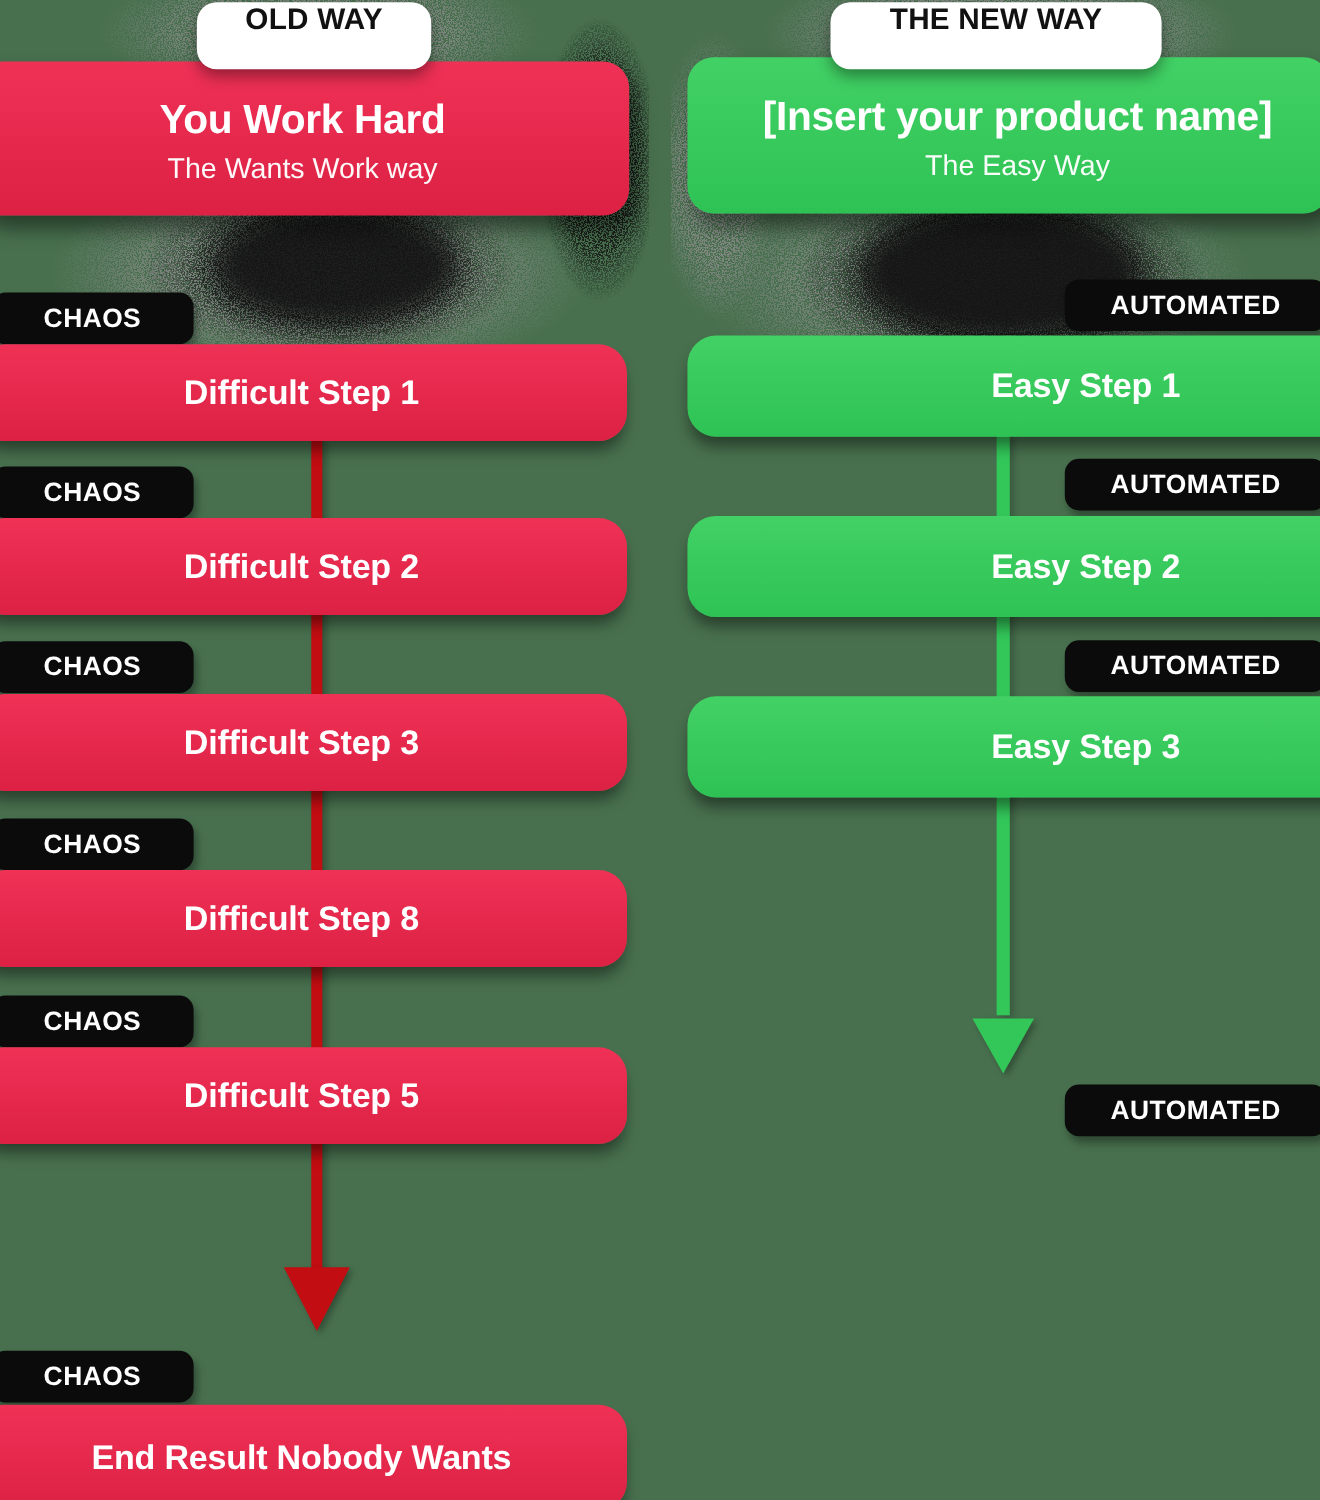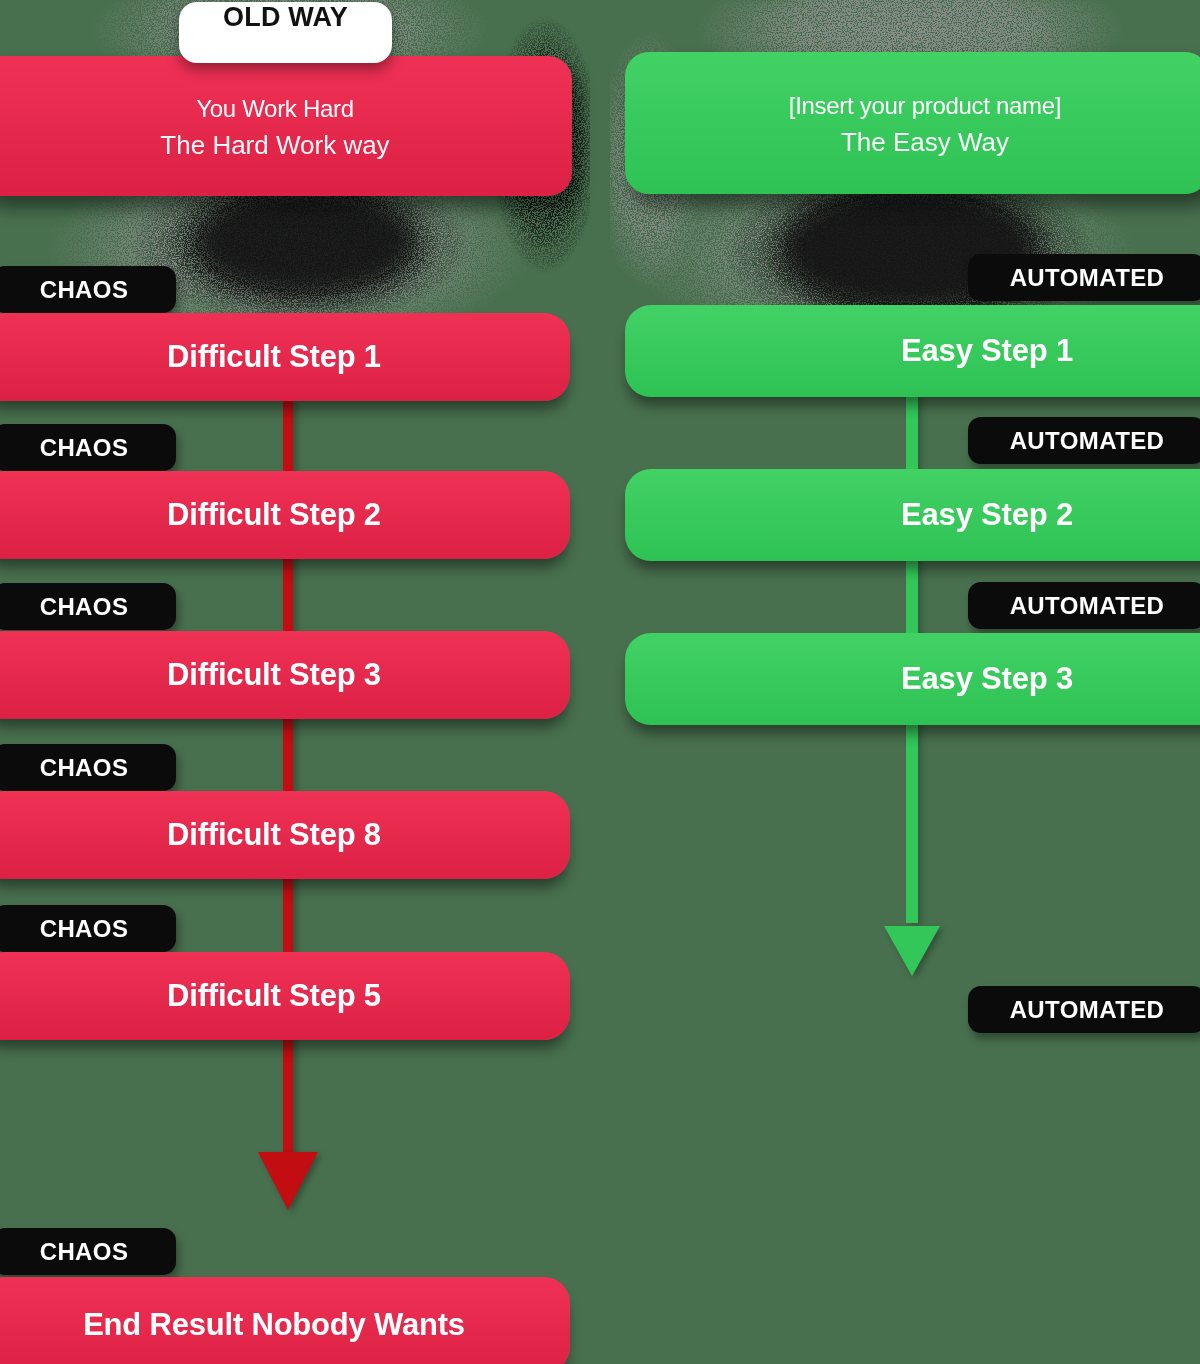--- a/index.html
+++ b/index.html
@@ -89,22 +89,22 @@
     border-radius: 24px;
     display: flex;
     flex-direction: column;
     align-items: center;
     justify-content: center;
     text-align: center;
     color: var(--text_white, #ffffff);
     box-shadow: 6px 12px 18px rgba(0,0,0,0.45);
   }
   .header-box .title {
-    font-size: 24px;
-    font-weight: 400;
+    font-size: 37px;
+    font-weight: 700;
     letter-spacing: -0.3px;
     line-height: 1.2;
   }
   .header-box .subtitle {
     font-size: 26px;
     font-weight: 400;
     opacity: 0.97;
     margin-top: 6px;
   }
   #header-old {
@@ -224,21 +224,21 @@
   <div class="arrow-head red"></div>
   <div class="arrow-line green"></div>
   <div class="arrow-head green"></div>
 
   <div class="pill" id="pill-old">
     <span>OLD WAY</span>
   </div>
 
   <div class="header-box" id="header-old">
     <div class="title">You Work Hard</div>
-    <div class="subtitle">The Hard Work way</div>
+    <div class="subtitle">The Wants Work way</div>
   </div>
 
   <div class="tag left" style="top:266px">
     <span>CHAOS</span>
   </div>
   <div class="step-box left" style="top:313px">
     <span>Difficult Step 1</span>
   </div>
 
   <div class="tag left" style="top:424px">
@@ -269,20 +269,23 @@
     <span>Difficult Step 5</span>
   </div>
 
   <div class="tag left" style="top:1228px">
     <span>CHAOS</span>
   </div>
   <div class="step-box left result-left">
     <span>End Result Nobody Wants</span>
   </div>
 
+  <div class="pill" id="pill-new">
+    <span>THE NEW WAY</span>
+  </div>
 
   <div class="header-box" id="header-new">
     <div class="title">[Insert your product name]</div>
     <div class="subtitle">The Easy Way</div>
   </div>
 
   <div class="tag right" style="top:254px">
     <span>AUTOMATED</span>
   </div>
   <div class="step-box right" style="top:305px; height:92px">

